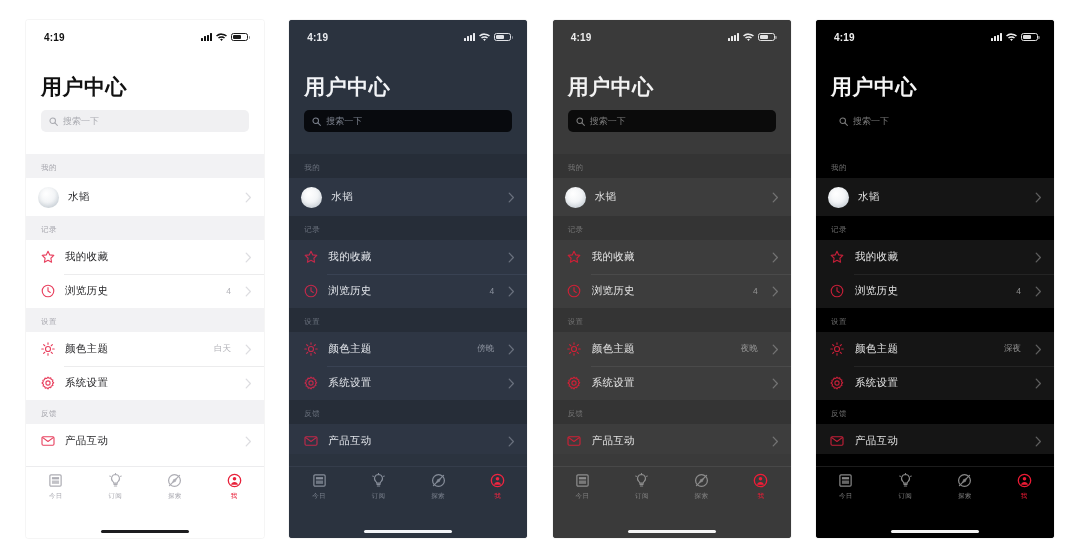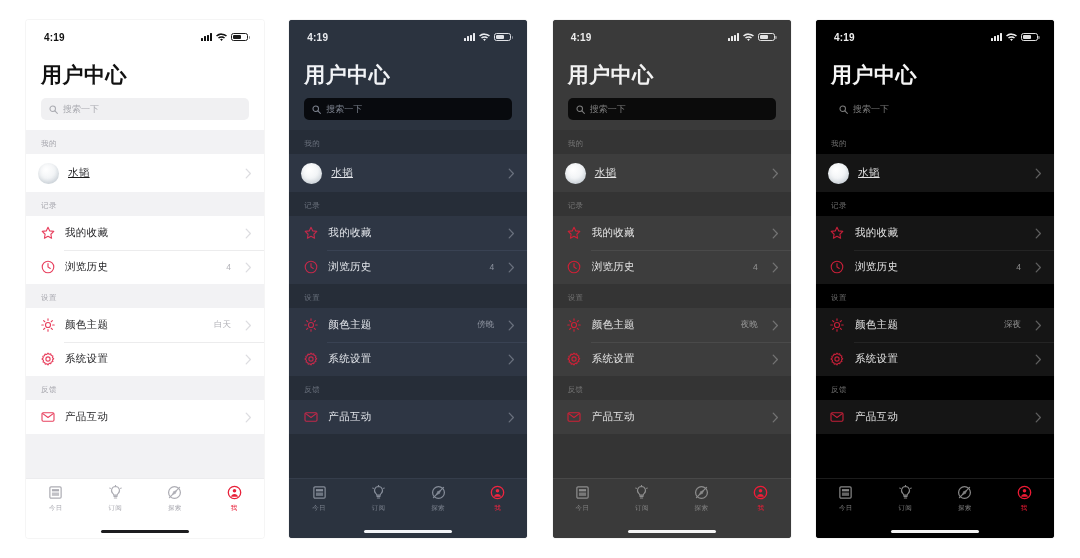--- a/index.html
+++ b/index.html
@@ -19,20 +19,21 @@
   }
   .phone {
     width: 238px;
     height: 518px;
     border-radius: 3px;
     overflow: hidden;
     position: relative;
     display: flex;
     flex-direction: column;
     box-shadow: 0 0 0 1px rgba(0,0,0,0.04);
+    gap: 12px;
   }
 
   
   .statusbar {
     height: 34px;
     flex: 0 0 34px;
     display: flex;
     align-items: center;
     justify-content: space-between;
     padding: 0 16px 0 18px;
@@ -112,21 +113,21 @@
   .row .value { font-size: 8.5px; margin-right: 4px; }
   .row .chev { width: 7px; height: 11px; flex: 0 0 7px; opacity: .55; }
   .row .chev svg { display: block; }
   .avatar {
     width: 21px; height: 21px; flex: 0 0 21px;
     border-radius: 50%;
     background:
       radial-gradient(circle at 38% 32%, #ffffff 0%, #f3f5f7 45%, #dfe4e9 75%, #cdd4db 100%);
     box-shadow: inset 0 -2px 4px rgba(140,150,160,.25);
   }
-  .row.user { height: 38px; padding-left: 12px; gap: 9px; text-decoration: underline; }
+  .row.user { height: 38px; padding-left: 12px; gap: 9px; }
   .gap { height: 12px; }
 
   
   .tabbar {
     flex: 0 0 auto;
     height: 46px;
     display: flex;
     align-items: flex-start;
     padding-top: 5px;
   }

